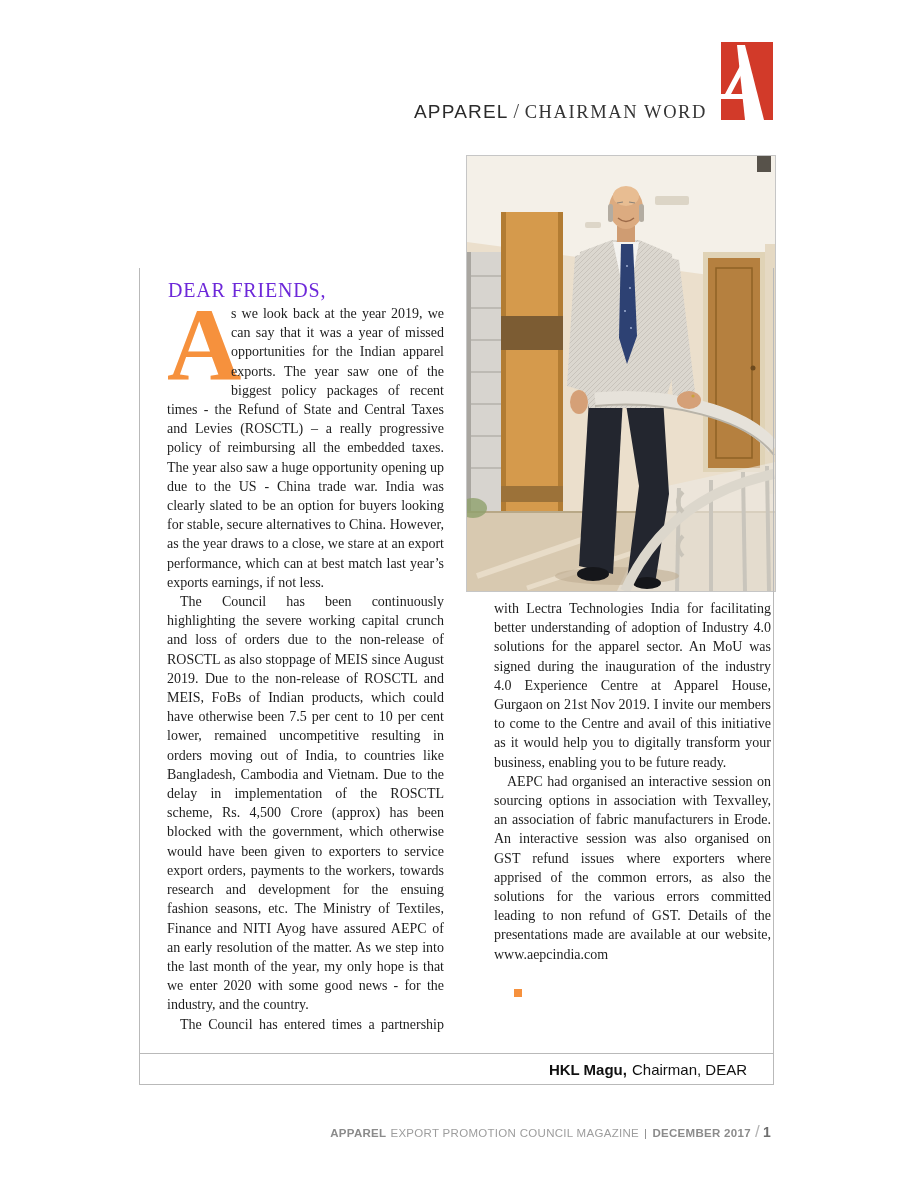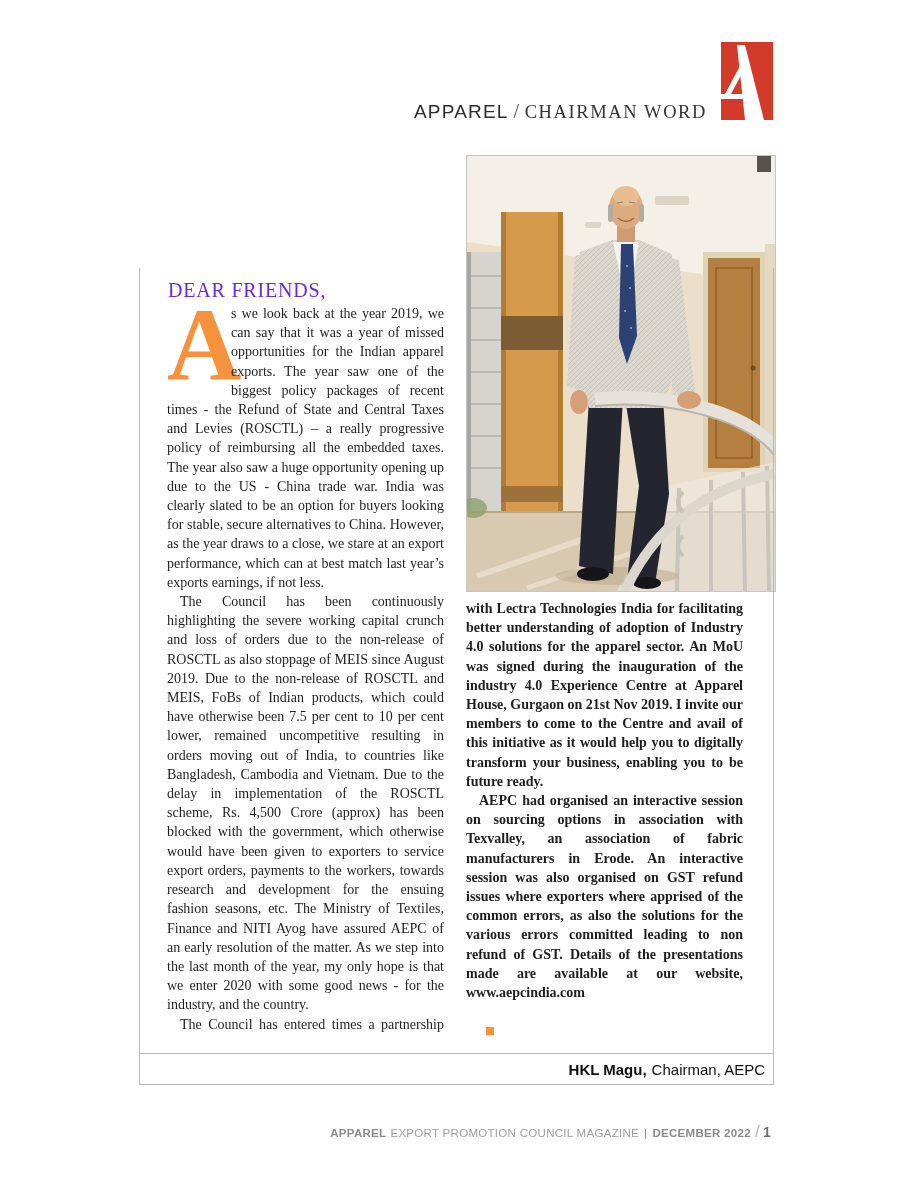--- a/index.html
+++ b/index.html
@@ -23,37 +23,37 @@
   
   .frame{position:absolute;left:139px;top:268px;width:635px;height:817px;
          border-left:1px solid #b9b9b9;border-right:1px solid #b9b9b9;border-bottom:1px solid #b9b9b9;
          box-sizing:border-box;}
 
   .salutation{position:absolute;left:168px;top:279px;margin:0;font-weight:normal;
               font-size:20px;letter-spacing:.8px;color:#6d28d9;font-family:"Liberation Serif",serif;}
 
   .col{position:absolute;font-size:14px;line-height:19.2px;color:#1d1d1d;}
   .col-left{left:167px;top:304px;width:277px;}
-  .col-right{left:466px;top:599px;width:277px;font-weight:bold;}
+  .col-right{left:494px;top:599px;width:277px;}
   .col p{margin:0;text-align:justify;}
   .col p.indent{text-indent:13px;}
   .bridge{text-align-last:justify;}
   .wish{margin-top:19px !important;}
 
   .dropcap{float:left;width:58px;height:77px;margin:3px 6px 0 0;
            font-family:"Liberation Serif",serif;font-weight:bold;
            font-size:103px;line-height:77px;text-align:left;color:#f6913d;}
 
   .endmark{display:inline-block;width:8px;height:8px;background:#f6913d;margin-left:7px;}
 
   
   .signature-bar{position:absolute;left:139px;top:1053px;width:635px;height:32px;
                  box-sizing:border-box;border-top:1px solid #b9b9b9;
                  display:flex;align-items:center;justify-content:flex-end;
-                 padding-right:9px;font-family:"Liberation Sans",sans-serif;font-size:15px;color:#101010;}
+                 padding-right:27px;font-family:"Liberation Sans",sans-serif;font-size:15px;color:#101010;}
   .sig-name{font-weight:bold;}
   .sig-title{margin-left:5px;}
 
   
   .page-footer{position:absolute;top:1122px;right:132px;display:flex;align-items:baseline;
                font-family:"Liberation Sans",sans-serif;font-size:11.5px;color:#979797;
                letter-spacing:.3px;white-space:nowrap;}
   .f-brand{font-weight:bold;color:#8b8b8b;margin-right:4px;}
   .f-mag{color:#9d9d9d;margin-right:5px;}
   .f-bar{color:#8b8b8b;margin-right:5px;}
@@ -182,25 +182,25 @@
   </div>
 
   <div class="col col-right">
     <p>with Lectra Technologies India for facilitating better understanding of adoption of Industry 4.0 solutions for the apparel sector. An MoU was signed during the inauguration of the industry 4.0 Experience Centre at Apparel House, Gurgaon on 21st Nov 2019. I invite our members to come to the Centre and avail of this initiative as it would help you to digitally transform your business, enabling you to be future ready.</p>
     <p class="indent">AEPC had organised an interactive session on sourcing options in association with Texvalley, an association of fabric manufacturers in Erode. An interactive session was also organised on GST refund issues where exporters where apprised of the common errors, as also the solutions for the various errors committed leading to non refund of GST. Details of the presentations made are available at our website, www.aepcindia.com</p>
     <p class="indent wish"><span class="endmark"></span></p>
   </div>
 
   <div class="signature-bar">
     <span class="sig-name">HKL Magu,</span>
-    <span class="sig-title">Chairman, AEPC</span>
+    <span class="sig-title">Chairman, DEAR</span>
   </div>
 
   <div class="page-footer">
     <span class="f-brand">APPAREL</span>
     <span class="f-mag">EXPORT PROMOTION COUNCIL MAGAZINE</span>
     <span class="f-bar">|</span>
-    <span class="f-issue">DECEMBER 2022</span>
+    <span class="f-issue">DECEMBER 2017</span>
     <span class="f-slash">/</span>
     <span class="f-page">1</span>
   </div>
 
 </div>
 
 </body></html>

